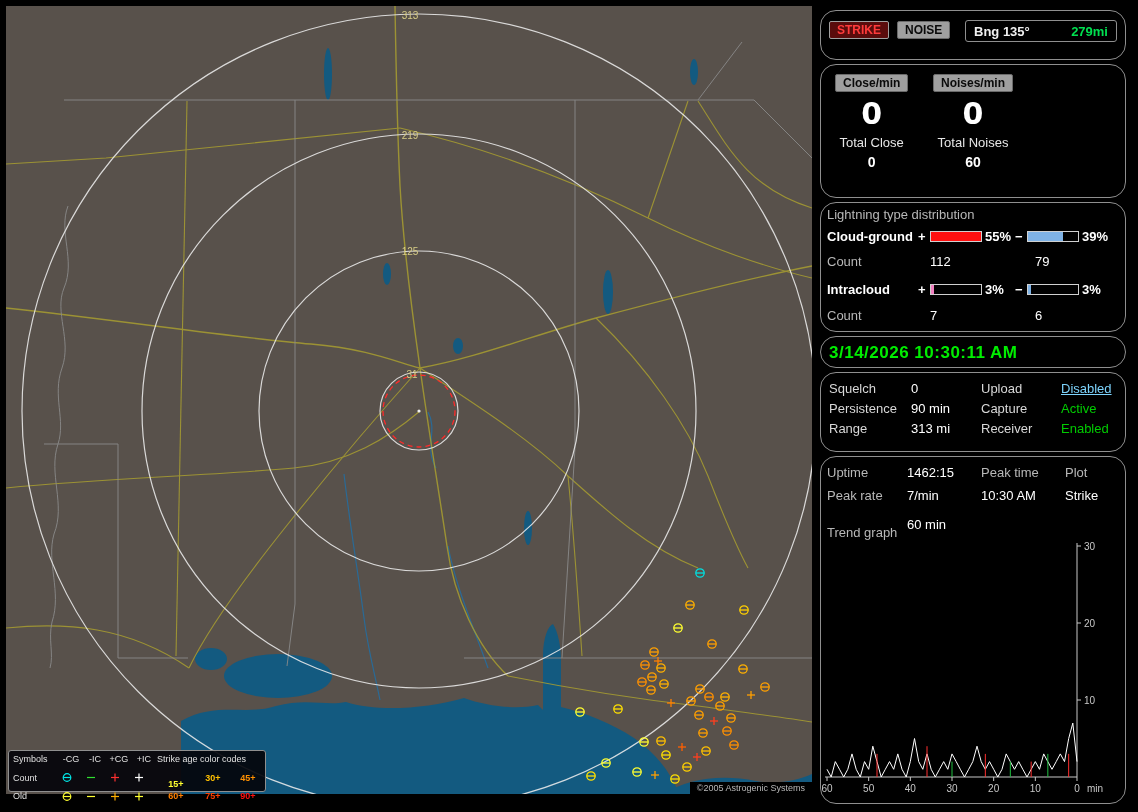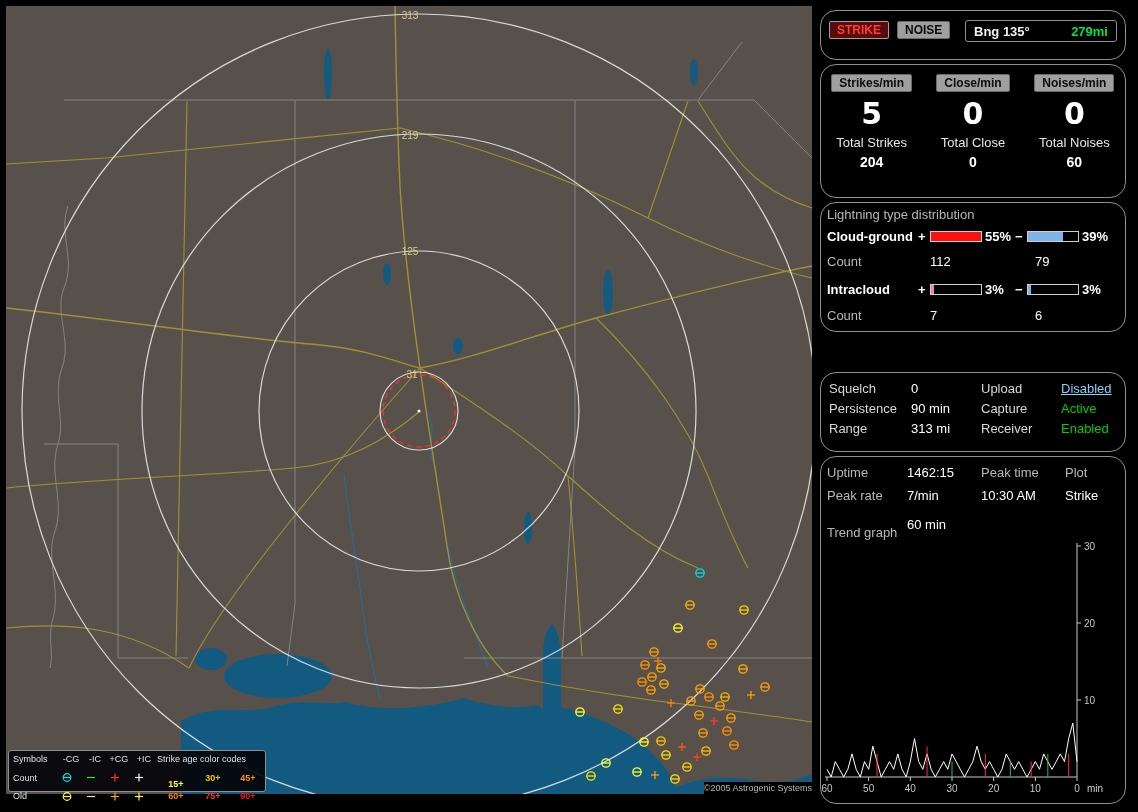--- a/index.html
+++ b/index.html
@@ -3,21 +3,21 @@
 <meta charset="utf-8">
 <style>
   html,body{margin:0;padding:0;background:#000;}
   body{width:1138px;height:812px;position:relative;overflow:hidden;
        font-family:"Liberation Sans",sans-serif;color:#e0e0e0;}
 
   
   #map{position:absolute;left:6px;top:6px;width:806px;height:788px;background:#58514b;}
   #map svg{display:block;}
   #copyright{position:absolute;right:0;bottom:0;background:#000;color:#b8b8b8;
-             font-size:9px;padding:1px 0;}
+             font-size:9px;padding:1px 7px;}
   #legend-box{position:absolute;left:2px;top:744px;width:258px;height:42px;
               background:rgba(4,4,10,0.92);border:1px solid #8f8f8f;border-radius:3px;
               box-sizing:border-box;padding:2px 4px;}
   #legend-grid{display:grid;grid-template-columns:46px 24px 24px 24px 26px 38px 36px 34px;
                align-items:center;font-size:9px;line-height:12px;color:#e0e0e0;}
   .lg-h{color:#e0e0e0;}
   .lg-c{text-align:center;}
   .lg-b{font-weight:bold;}
 
   
@@ -399,26 +399,20 @@
     <span id="noise-btn" class="chip">NOISE</span>
     <div id="bng-box">
       <span id="bng-label">Bng 135°</span>
       <span id="bng-range">279mi</span>
     </div>
   </div>
 
   <div id="sec-rates" class="section">
     <div id="rates-grid">
       <div>
-        <span class="chip">Strikes/min</span>
-        <div class="rate-num">5</div>
-        <div class="tot-label">Total Strikes</div>
-        <div class="tot-val">204</div>
-      </div>
-      <div>
         <span class="chip">Close/min</span>
         <div class="rate-num">0</div>
         <div class="tot-label">Total Close</div>
         <div class="tot-val">0</div>
       </div>
       <div>
         <span class="chip">Noises/min</span>
         <div class="rate-num">0</div>
         <div class="tot-label">Total Noises</div>
         <div class="tot-val">60</div>
@@ -455,20 +449,23 @@
     <div class="bar" style="left:206px;top:81px">
         <i id="f-icm" style="width: 5.4%; background: rgb(127, 178, 229);"></i>
       </div>
     <span class="abs wlabel" style="left:261px;top:79px">3%</span>
 
     <div class="abs glabel" style="left:6px;top:105px">Count</div>
     <span class="abs wval" style="left:109px;top:105px">7</span>
     <span class="abs wval" style="left:214px;top:105px">6</span>
   </div>
 
+  <div id="sec-clock" class="section">
+    <div id="clock-text">3/14/2026 10:30:11 AM</div>
+  </div>
 
   <div id="sec-settings" class="section">
     <span class="abs set-l" style="left:8px;top:8px">Squelch</span>
     <span class="abs set-v" style="left:90px;top:8px">0</span>
     <span class="abs set-l" style="left:160px;top:8px">Upload</span>
     <span class="abs set-v v-gray" style="left:240px;top:8px">Disabled</span>
 
     <span class="abs set-l" style="left:8px;top:28px">Persistence</span>
     <span class="abs set-v" style="left:90px;top:28px">90 min</span>
     <span class="abs set-l" style="left:160px;top:28px">Capture</span>

